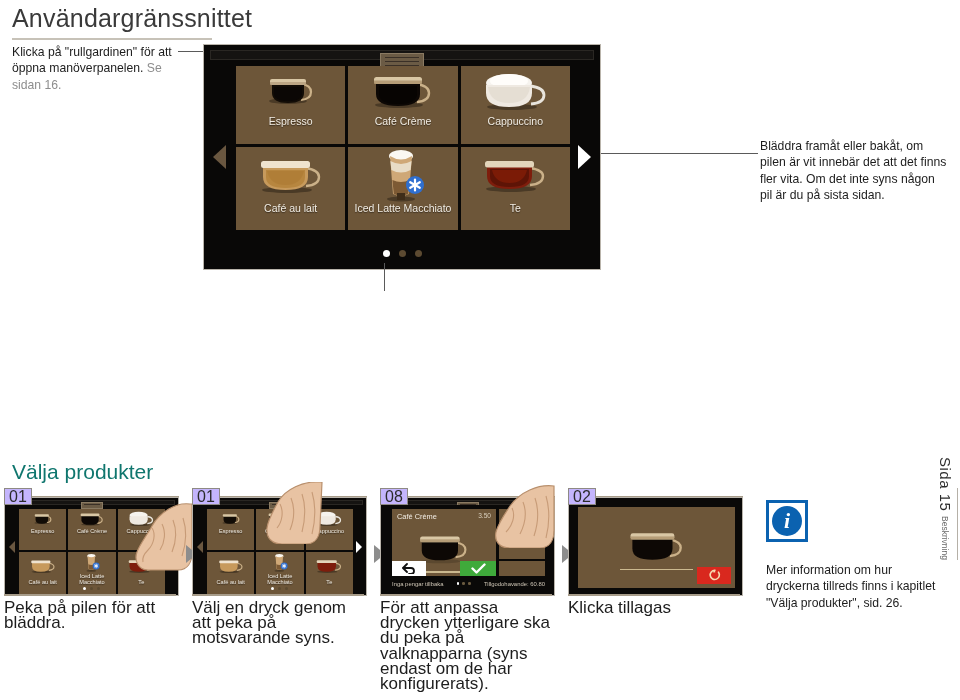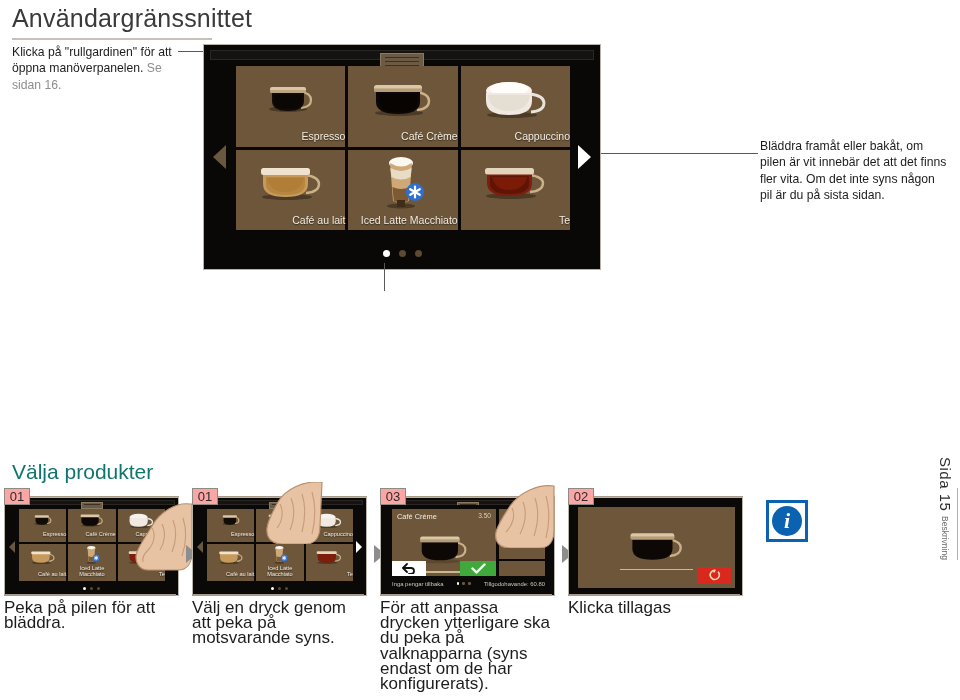--- a/index.html
+++ b/index.html
@@ -51,43 +51,43 @@
   .blind-handle i {
     display: block; height: 1px; background: #3a3027; margin: 3px 4px 0 4px;
   }
   .grid {
     position: absolute; left: 32px; top: 21px; width: 334px; height: 164px;
     display: grid; grid-template-columns: repeat(3, 1fr); grid-template-rows: repeat(2, 1fr);
     gap: 3px;
   }
   .tile {
     background: #6d5639; position: relative;
-    display: flex; flex-direction: column; align-items: flex-end; justify-content: flex-end;
-    padding-bottom: 4px;
+    display: flex; flex-direction: column; align-items: center; justify-content: flex-end;
+    padding-bottom: 16px;
   }
   .tile .label {
     color: #f1ece3; font-size: 10.5px; text-align: center; line-height: 11.5px;
     text-shadow: 0 1px 1px rgba(0,0,0,.5);
   }
   .tile .art { flex: 1; display: flex; align-items: center; justify-content: center; width: 100%; }
   .arrow { position: absolute; top: 50%; transform: translateY(-50%); width: 0; height: 0; }
   .arrow-l { left: 9px; border-top: 12px solid transparent; border-bottom: 12px solid transparent; border-right: 13px solid #6a5740; }
   .arrow-r { right: 9px; border-top: 12px solid transparent; border-bottom: 12px solid transparent; border-left: 13px solid #ffffff; }
   .dots { position: absolute; left: 0; right: 0; bottom: 12px; display: flex; justify-content: center; gap: 9px; }
   .dot { width: 7px; height: 7px; border-radius: 50%; background: #5c4a31; }
   .dot.on { background: #ffffff; }
 
   
   .strip { position: absolute; left: 0; top: 488px; width: 960px; }
   .step { position: absolute; top: 0; }
   .stepnum {
     position: absolute; left: 0; top: 0; z-index: 5;
     min-width: 26px; height: 17px; line-height: 15px; text-align: center;
-    background: #fca5a5; border: 1px solid #8e8a84;
-    font-size: 13px; color: #2b2b2b; padding: 0 4px;
+    background: #c4b5fd; border: 1px solid #8e8a84;
+    font-size: 16px; color: #2b2b2b; padding: 0 4px;
   }
   .stepnum-rule {
     position: absolute; left: 26px; top: 8px; height: 2px; background: #a79c8a;
   }
   .mini {
     position: absolute; left: 0; top: 9px; width: 175px; height: 99px;
     background: #0a0908; border: 1px solid #b9b4ab; overflow: hidden;
   }
   .mini .blind-bar { left: 3px; top: 2px; right: 3px; height: 5px; }
   .mini .blind-handle { width: 22px; height: 7px; top: 1px; }
@@ -520,21 +520,21 @@
           <path d="M38 12 C42 24 41 38 38 50" fill="none" stroke="#c79b77" stroke-width="1.1"></path>
           <path d="M48 10 C52 24 51 40 48 52" fill="none" stroke="#c79b77" stroke-width="1.1"></path>
         </svg>
       </div>
       <div class="bigarrow" style="left:182px;"></div>
       <div class="cap-rule"></div>
       <div class="cap">Välj en dryck genom att peka på motsvarande syns.</div>
     </div>
 
     <div class="step" style="left:380px; width:175px;">
-      <div class="stepnum">03</div>
+      <div class="stepnum">08</div>
       <div class="stepnum-rule" style="width:149px;"></div>
       <div class="mini">
         <div class="blind-bar">
           <div class="blind-handle">
               <i></i>
             </div>
         </div>
         <div class="detail">
           <div class="detail-main">
             <div class="d-title">Café Crème</div>
@@ -616,20 +616,21 @@
       </div>
       <div class="cap-rule"></div>
       <div class="cap">Klicka tillagas</div>
     </div>
 
   </div>
 
   <div class="infobox">
     <div class="disc">i</div>
   </div>
+  <div class="txt" style="left:766px; top:562px; width:178px;">Mer information om hur dryckerna tillreds finns i kapitlet "Välja produkter", sid. 26.</div>
 
   <div class="footer-rule"></div>
   <div class="footer">
     <span class="pg">Sida 15</span>
     <span class="sec">Beskrivning</span>
   </div>
 
 </div>
 
 </body></html>

